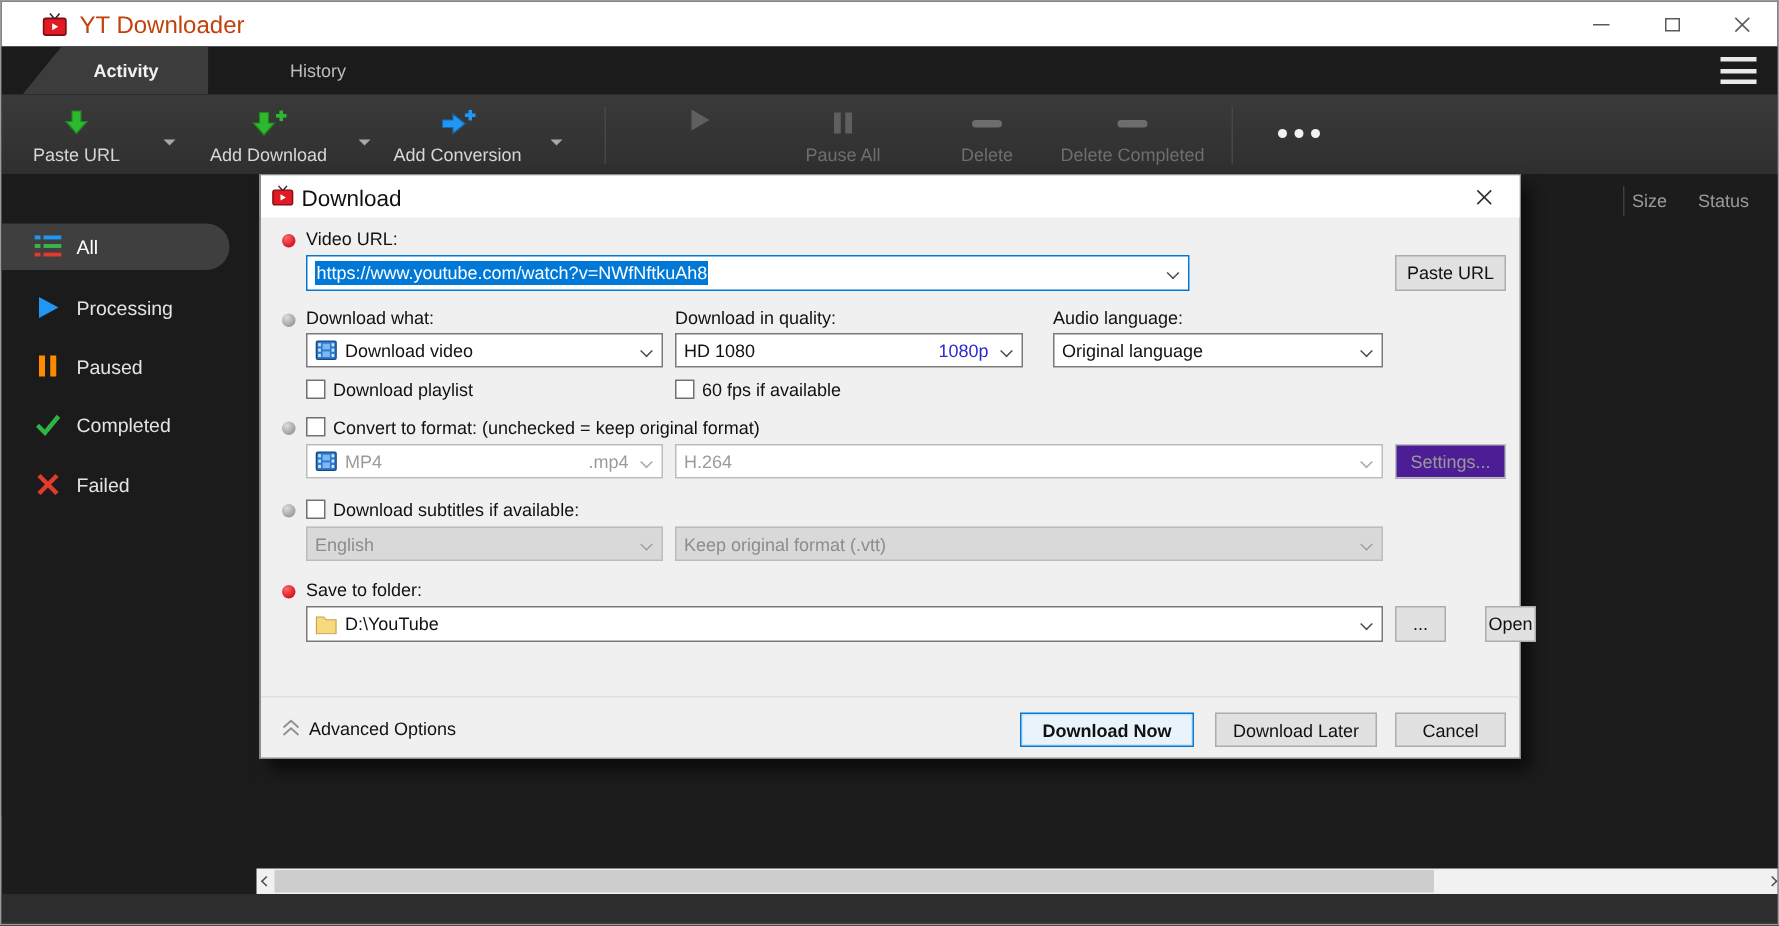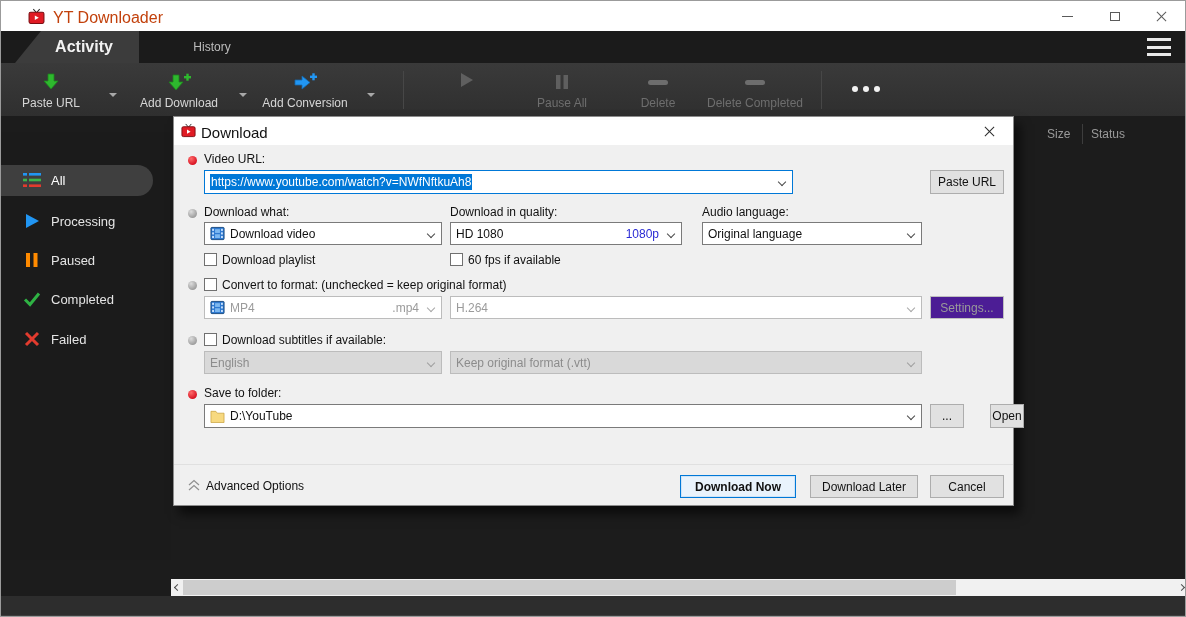--- a/index.html
+++ b/index.html
@@ -14,46 +14,46 @@
   .wbtn { width:47px; height:30px; display:flex; align-items:center; justify-content:center; position:relative; }
   .g-min { width:11px; height:1px; background:#5a5a5a; }
   .g-max { width:10px; height:9px; border:1px solid #5a5a5a; }
   .g-x1,.g-x2 { position:absolute; width:13px; height:1px; background:#5a5a5a; }
   .g-x1 { transform:rotate(45deg);} .g-x2 { transform:rotate(-45deg);}
 
   
   .tabbar { position:absolute; left:0; top:30px; width:100%; height:32px; background:#1b1b1b; }
   .tab-active { position:absolute; left:14px; top:0; width:124px; height:32px; background:#3c3c3c;
     clip-path:polygon(0 100%, 26px 0, 100% 0, 100% 100%); display:flex; align-items:center; justify-content:center; }
-  .tab-active span { font-size:16px; font-weight:bold; color:#f2f2f2; margin-left:14px; }
+  .tab-active span { font-size:12px; font-weight:bold; color:#f2f2f2; margin-left:14px; }
   .tab-history { position:absolute; left:152px; top:0; width:118px; height:32px; display:flex; align-items:center; justify-content:center; }
   .tab-history span { font-size:12px; color:#bdbdbd; }
   .hamburger { position:absolute; right:14px; top:7px; width:24px; height:18px; display:flex; flex-direction:column; justify-content:space-between; cursor:pointer; }
   .hamburger i { display:block; height:3px; background:#e9e9e9; }
 
   
   .toolbar { position:absolute; left:0; top:62px; width:100%; height:53px; background:linear-gradient(#3a3a3a,#2f2f2f); }
   .tbtn { position:absolute; top:0; height:53px; display:flex; flex-direction:column; align-items:center; justify-content:flex-start; padding-top:7px; }
   .tbtn .ticon { height:24px; display:flex; align-items:center; justify-content:center; }
   .tbtn .tlabel { font-size:12px; color:#d6d6d6; margin-top:2px; white-space:nowrap; }
   .tbtn.disabled .tlabel { color:#6e6e6e; }
   .tchev { position:absolute; top:0; height:53px; width:28px; display:flex; align-items:center; justify-content:center; }
   .tri-down { width:0; height:0; border-left:4px solid transparent; border-right:4px solid transparent; border-top:4px solid #a8a8a8; margin-top:10px; }
   .tsep { position:absolute; top:8px; width:1px; height:38px; background:#474747; }
   .more-dots { display:flex; gap:5px; margin-top:16px; }
   .more-dots i { width:6px; height:6px; border-radius:50%; background:#f2f2f2; }
 
   
-  .sidebar { position:absolute; left:0; top:131px; width:170px; height:428px; background:#1b1b1b; }
+  .sidebar { position:absolute; left:0; top:115px; width:170px; height:428px; background:#1b1b1b; }
   .selpill { position:absolute; left:0; top:33px; width:152px; height:31px; background:#3f3f3f; border-radius:0 16px 16px 0; }
   .sideitem { position:absolute; left:0; width:160px; height:30px; display:flex; align-items:center; cursor:pointer; }
   .sideitem .sicon { position:absolute; left:22px; width:18px; height:18px; }
   .sideitem .slabel { position:absolute; left:50px; font-size:13px; color:#e4e4e4; }
   .content { position:absolute; left:170px; top:115px; width:1016px; height:463px; background:#1c1c1c; }
-  .hdr { position:absolute; top:11px; font-size:12px; color:#9a9a9a; }
+  .hdr { position:absolute; top:11px; font-size:12px; color:#9a9a9a;margin-left:41px; }
   .hdr-sep { position:absolute; top:8px; width:1px; height:20px; background:#3d3d3d; }
 
   
   .hscroll { position:absolute; left:170px; top:578px; width:1016px; height:17px; background:#f1f1f1; }
   .sb-thumb { position:absolute; left:12px; top:1px; width:773px; height:15px; background:#cdcdcd; }
   .sb-arrow { position:absolute; top:0; width:12px; height:17px; display:flex; align-items:center; justify-content:center; }
   .sb-l { left:0; } .sb-r { right:0; }
   .chev-l { width:5px; height:5px; border-left:1.5px solid #4a4a4a; border-bottom:1.5px solid #4a4a4a; transform:rotate(45deg); }
   .chev-r { width:5px; height:5px; border-right:1.5px solid #4a4a4a; border-top:1.5px solid #4a4a4a; transform:rotate(45deg); }
   .bottombar { position:absolute; left:0; top:595px; width:100%; height:22px; background:#2d2d2d; border-bottom:3px solid #3e3e3e; }

